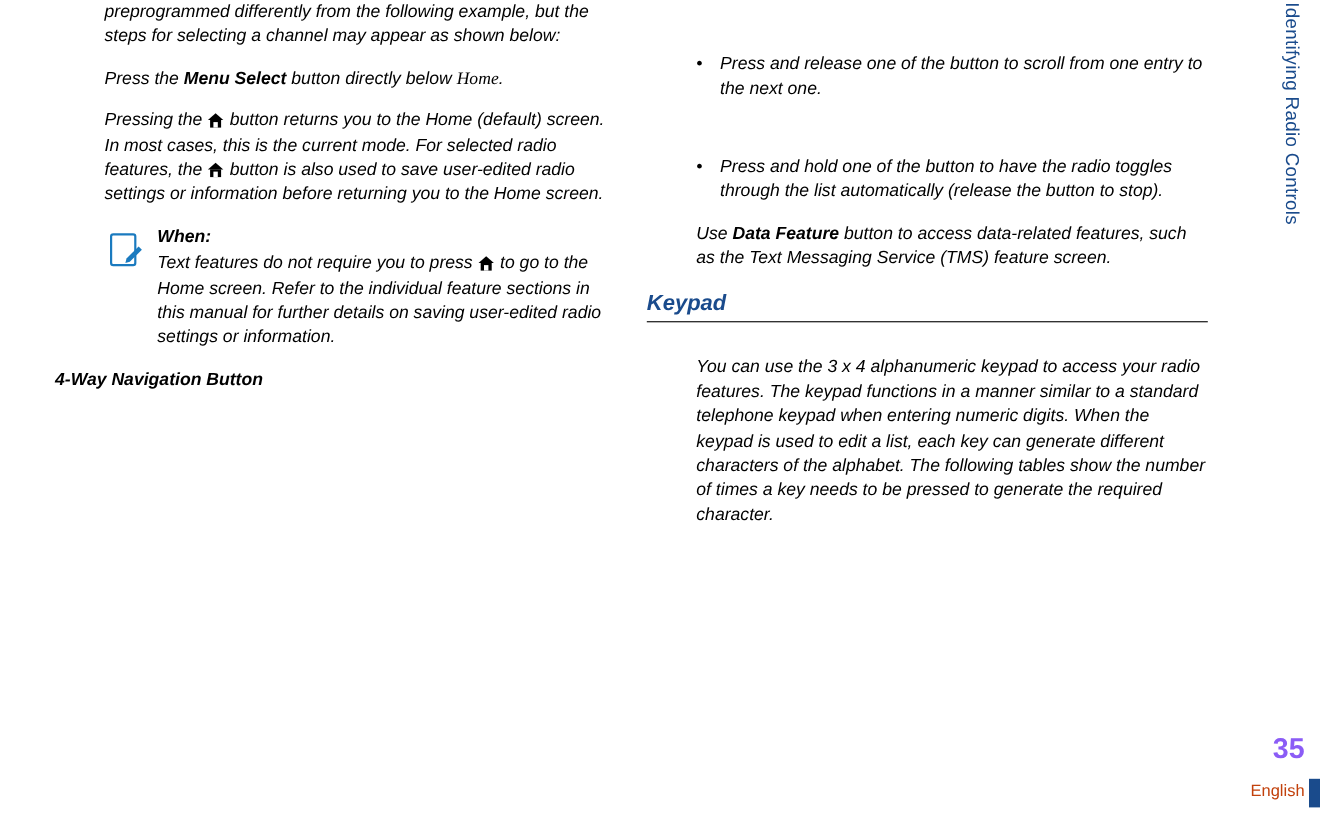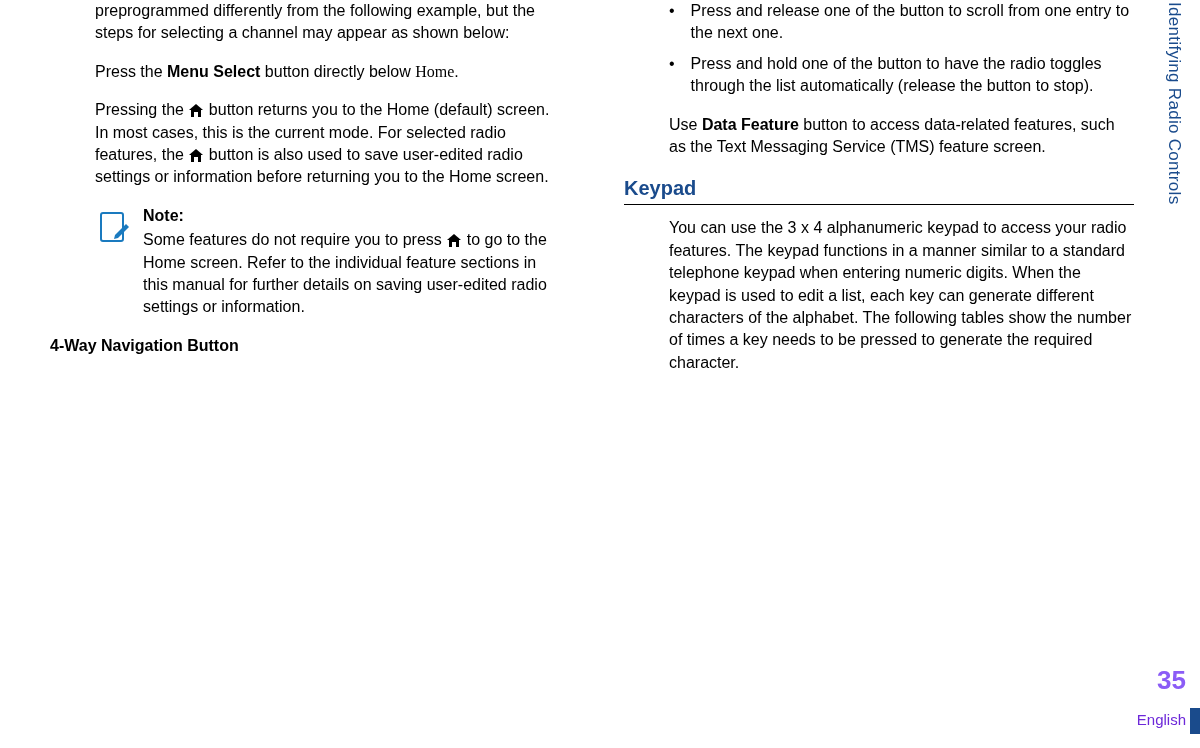--- a/index.html
+++ b/index.html
@@ -13,21 +13,22 @@
       line-height: 1.4;
       color: #000;
       width: 1200px;
       height: 748px;
       position: relative;
       background: #fff;
     }
     .content-area {
       display: flex;
       padding: 0 50px;
-      gap: 64px;
+      gap: 28px;
+      font-style: italic;
     }
     .column {
       flex: 1;
       max-width: 510px;
     }
     .indented {
       padding-left: 45px;
     }
     .para {
       margin-bottom: 16px;
@@ -99,34 +100,35 @@
       font-weight: bold;
       margin-bottom: 2px;
     }
     .bullet-list {
       list-style: none;
       padding-left: 0;
     }
     .bullet-list li {
       display: flex;
       margin-bottom: 8px;
+      margin-top: 48px;
     }
     .bullet-list li::before {
       content: "•";
       margin-right: 16px;
       margin-left: 0;
     }
     .section-heading {
       font-weight: bold;
       font-size: 20px;
       color: #1a4b8c;
       border-bottom: 1.5px solid #000;
       padding-bottom: 2px;
       margin-top: 14px;
-      margin-bottom: 12px;
+      margin-bottom: 30px;
     }
     .side-label {
       position: absolute;
       right: 14px;
       top: 2px;
       writing-mode: vertical-rl;
       color: #1a4b8c;
       font-size: 17px;
       letter-spacing: 0.3px;
     }
@@ -136,21 +138,21 @@
       bottom: 50px;
       color: #8b5cf6;
       font-size: 26px;
       font-weight: bold;
     }
     .language-label {
       position: absolute;
       right: 14px;
       bottom: 18px;
       font-size: 15px;
-      color: #6d28d9;
+      color: #c2410c;
     }
     .right-bar {
       position: absolute;
       right: 0;
       bottom: 14px;
       width: 10px;
       height: 26px;
       background: #1a4b8c;
     }
   </style>
@@ -169,23 +171,23 @@
     </div>
 
     <div class="note-block">
       <div class="note-icon">
         <svg viewBox="0 0 36 36" width="36" height="36">
           <rect x="6" y="4" width="22" height="28" rx="2" fill="none" stroke="#1a7abf" stroke-width="2"></rect>
           <path d="M 20 26 L 31 15 L 34 18 L 23 29 L 19 30 Z" fill="#1a7abf"></path>
         </svg>
       </div>
       <div class="note-text">
-        <div class="note-label">Note:</div>
+        <div class="note-label">When:</div>
         <div>
-          <span>Some features do not require you to press </span><span class="home-icon"><span class="door"></span></span><span> to go to the Home screen. Refer to the individual feature sections in this manual for further details on saving user-edited radio settings or information.</span>
+          <span>Text features do not require you to press </span><span class="home-icon"><span class="door"></span></span><span> to go to the Home screen. Refer to the individual feature sections in this manual for further details on saving user-edited radio settings or information.</span>
         </div>
       </div>
     </div>
 
     <div class="heading-bold">4-Way Navigation Button</div>
   </div>
 
   <div class="column">
     <div class="indented para">
       <ul class="bullet-list">

